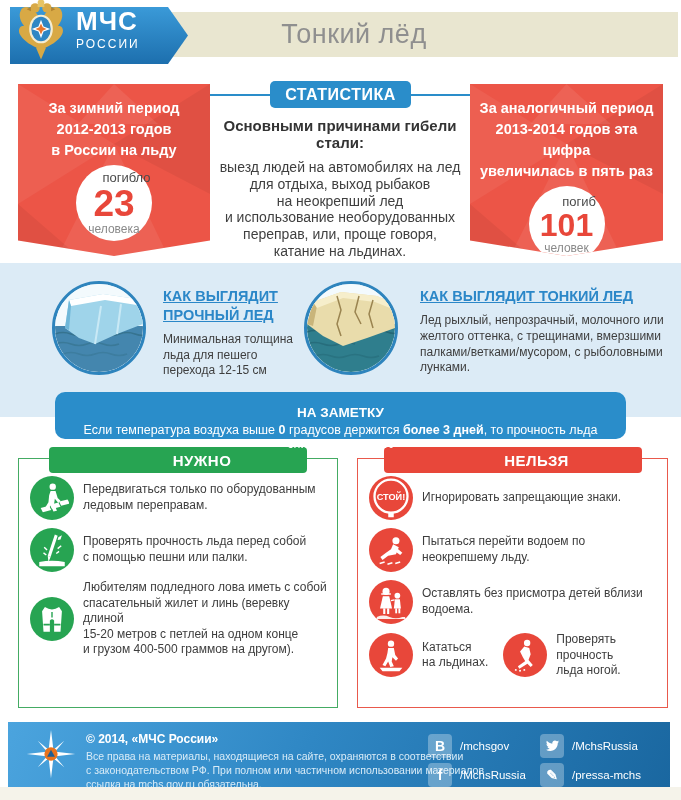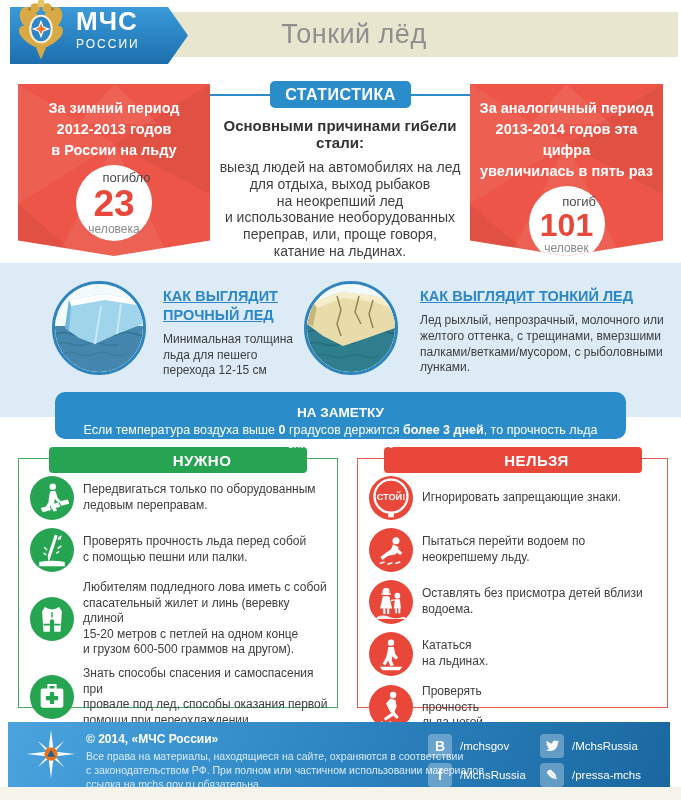--- a/index.html
+++ b/index.html
@@ -64,21 +64,21 @@
               display:flex;align-items:center;justify-content:center;padding-left:48px;}
   .dos .rule-badge{background:#27a452;}
   .donts .rule-badge{background:#e8473a;}
   .rule-items{padding:17px 6px 0 11px;display:flex;flex-direction:column;}
   .rule-item{display:flex;align-items:center;margin-bottom:8px;}
   .rule-icon{flex:0 0 44px;width:44px;height:44px;border-radius:50%;margin-right:9px;
              display:flex;align-items:center;justify-content:center;}
   .dos .rule-icon{background:#27a452;}
   .donts .rule-icon{background:#e8473a;}
   .rule-text{font-size:12px;color:#3d3d3d;line-height:1.3;white-space:pre-line;}
-  .rule-row{display:flex;flex-direction:column;}
+  .rule-row{display:flex;}
   .rule-row .rule-item:first-child{width:46%;}
   
   .footer{position:absolute;top:722px;left:8px;width:662px;height:65px;
           background:linear-gradient(115deg,#4ba4de 0%,#2f87c4 45%,#1a67a0 100%);}
   .footer-emblem{position:absolute;left:18px;top:7px;width:50px;height:50px;}
   .footer-copy{position:absolute;left:78px;top:10px;color:#fff;font-weight:bold;font-size:12px;}
   .footer-rights{position:absolute;left:78px;top:28px;color:#d8ebf7;font-size:10.5px;line-height:1.33;
                  white-space:pre-line;}
   .social{position:absolute;right:12px;top:9px;display:grid;grid-template-columns:112px 118px;
           grid-auto-rows:29px;}
@@ -256,35 +256,23 @@
         <span class="rule-icon">
           <svg viewBox="0 0 48 48" width="34" height="34">
             <path d="M14 7 Q24 14 34 7 L38 13 L36 42 L27 42 L27 26 Q24 23 21 26 L21 42 L12 42 L10 13Z" fill="#fff"></path>
             <path d="M12 32 L21 32 M27 32 L36 32" stroke="#27a452" stroke-width="2.5"></path>
             <path d="M24 14 L24 22" stroke="#27a452" stroke-width="2"></path>
           </svg>
         </span>
         <span class="rule-text">Любителям подледного лова иметь с собой
 спасательный жилет и линь (веревку длиной
 15-20 метров с петлей на одном конце
-и грузом 600-500 граммов на другом).</span>
-      </div>
-
-      <div class="rule-item">
-        <span class="rule-icon">
-          <svg viewBox="0 0 48 48" width="34" height="34">
-            <path d="M19 13 L19 7 L29 7 L29 13" stroke="#fff" stroke-width="3" fill="none"></path>
-            <rect x="8" y="12" width="32" height="27" rx="3" fill="#fff"></rect>
-            <path d="M21 17 h6 v5.5 h5.5 v6 h-5.5 v5.5 h-6 v-5.5 h-5.5 v-6 h5.5Z" fill="#27a452"></path>
-          </svg>
-        </span>
-        <span class="rule-text">Знать способы спасения и самоспасения при
-провале под лед, способы оказания первой
-помощи при переохлаждении.</span>
-      </div>
+и грузом 400-500 граммов на другом).</span>
+      </div>
+
 
     </div>
   </div>
 
   <div class="rulebox donts">
     <div class="rule-badge">НЕЛЬЗЯ</div>
     <div class="rule-items">
 
       <div class="rule-item">
         <span class="rule-icon">

